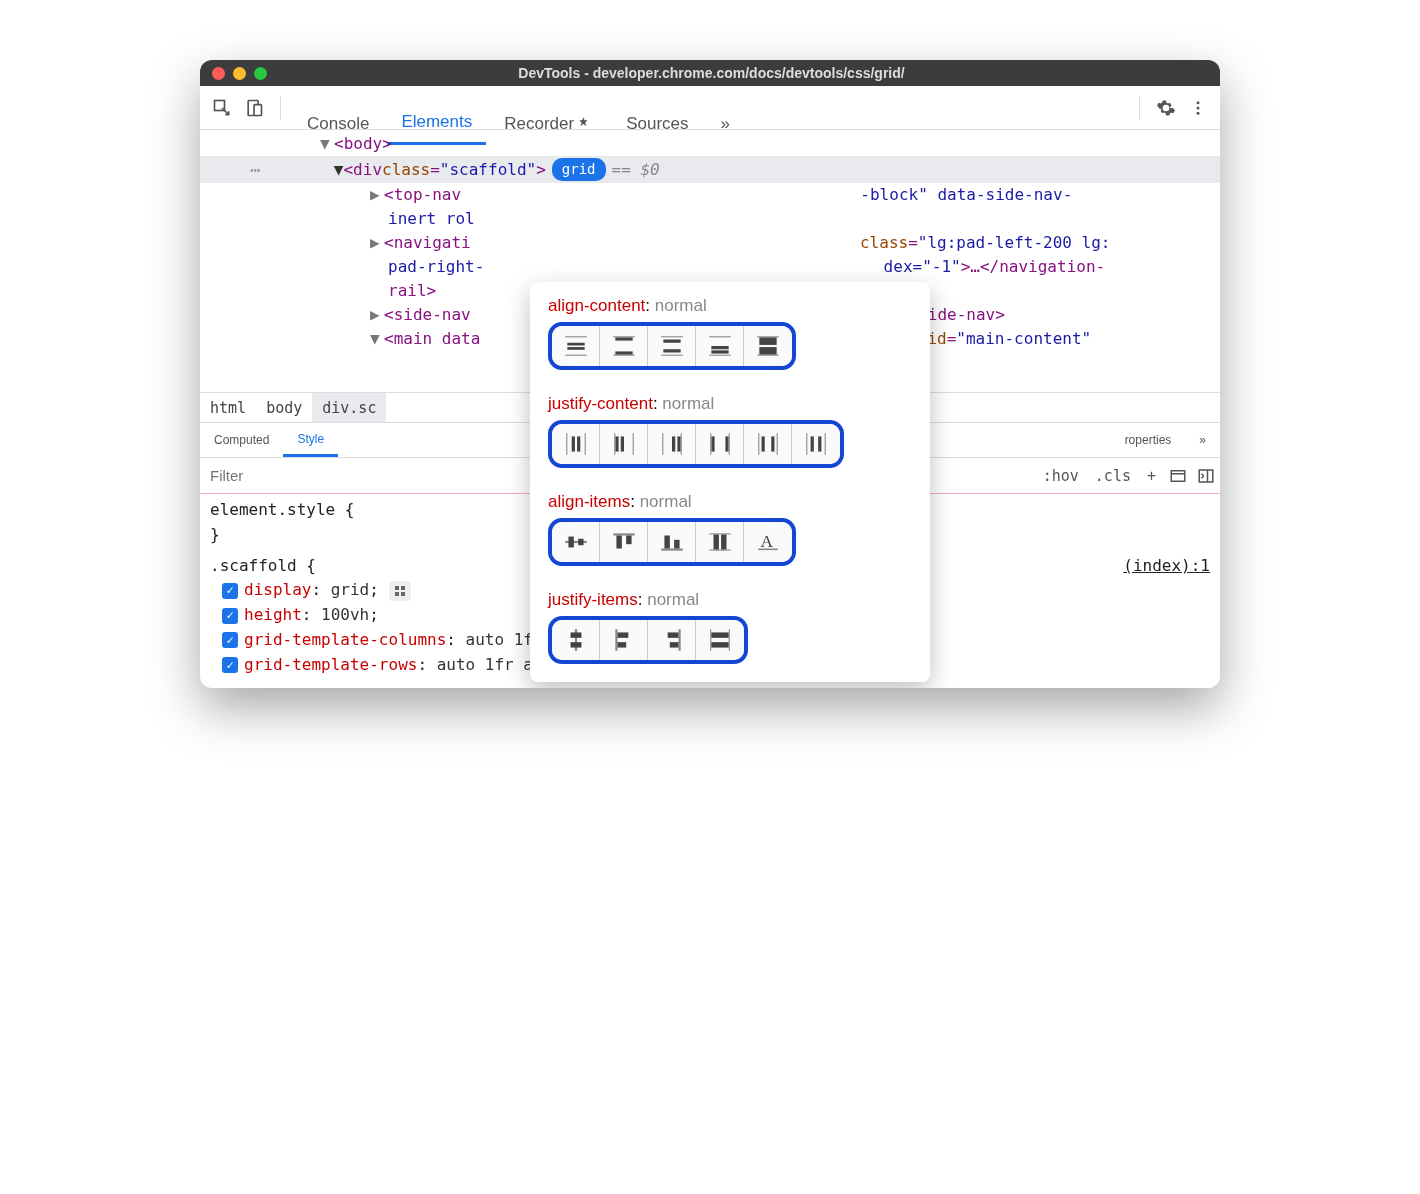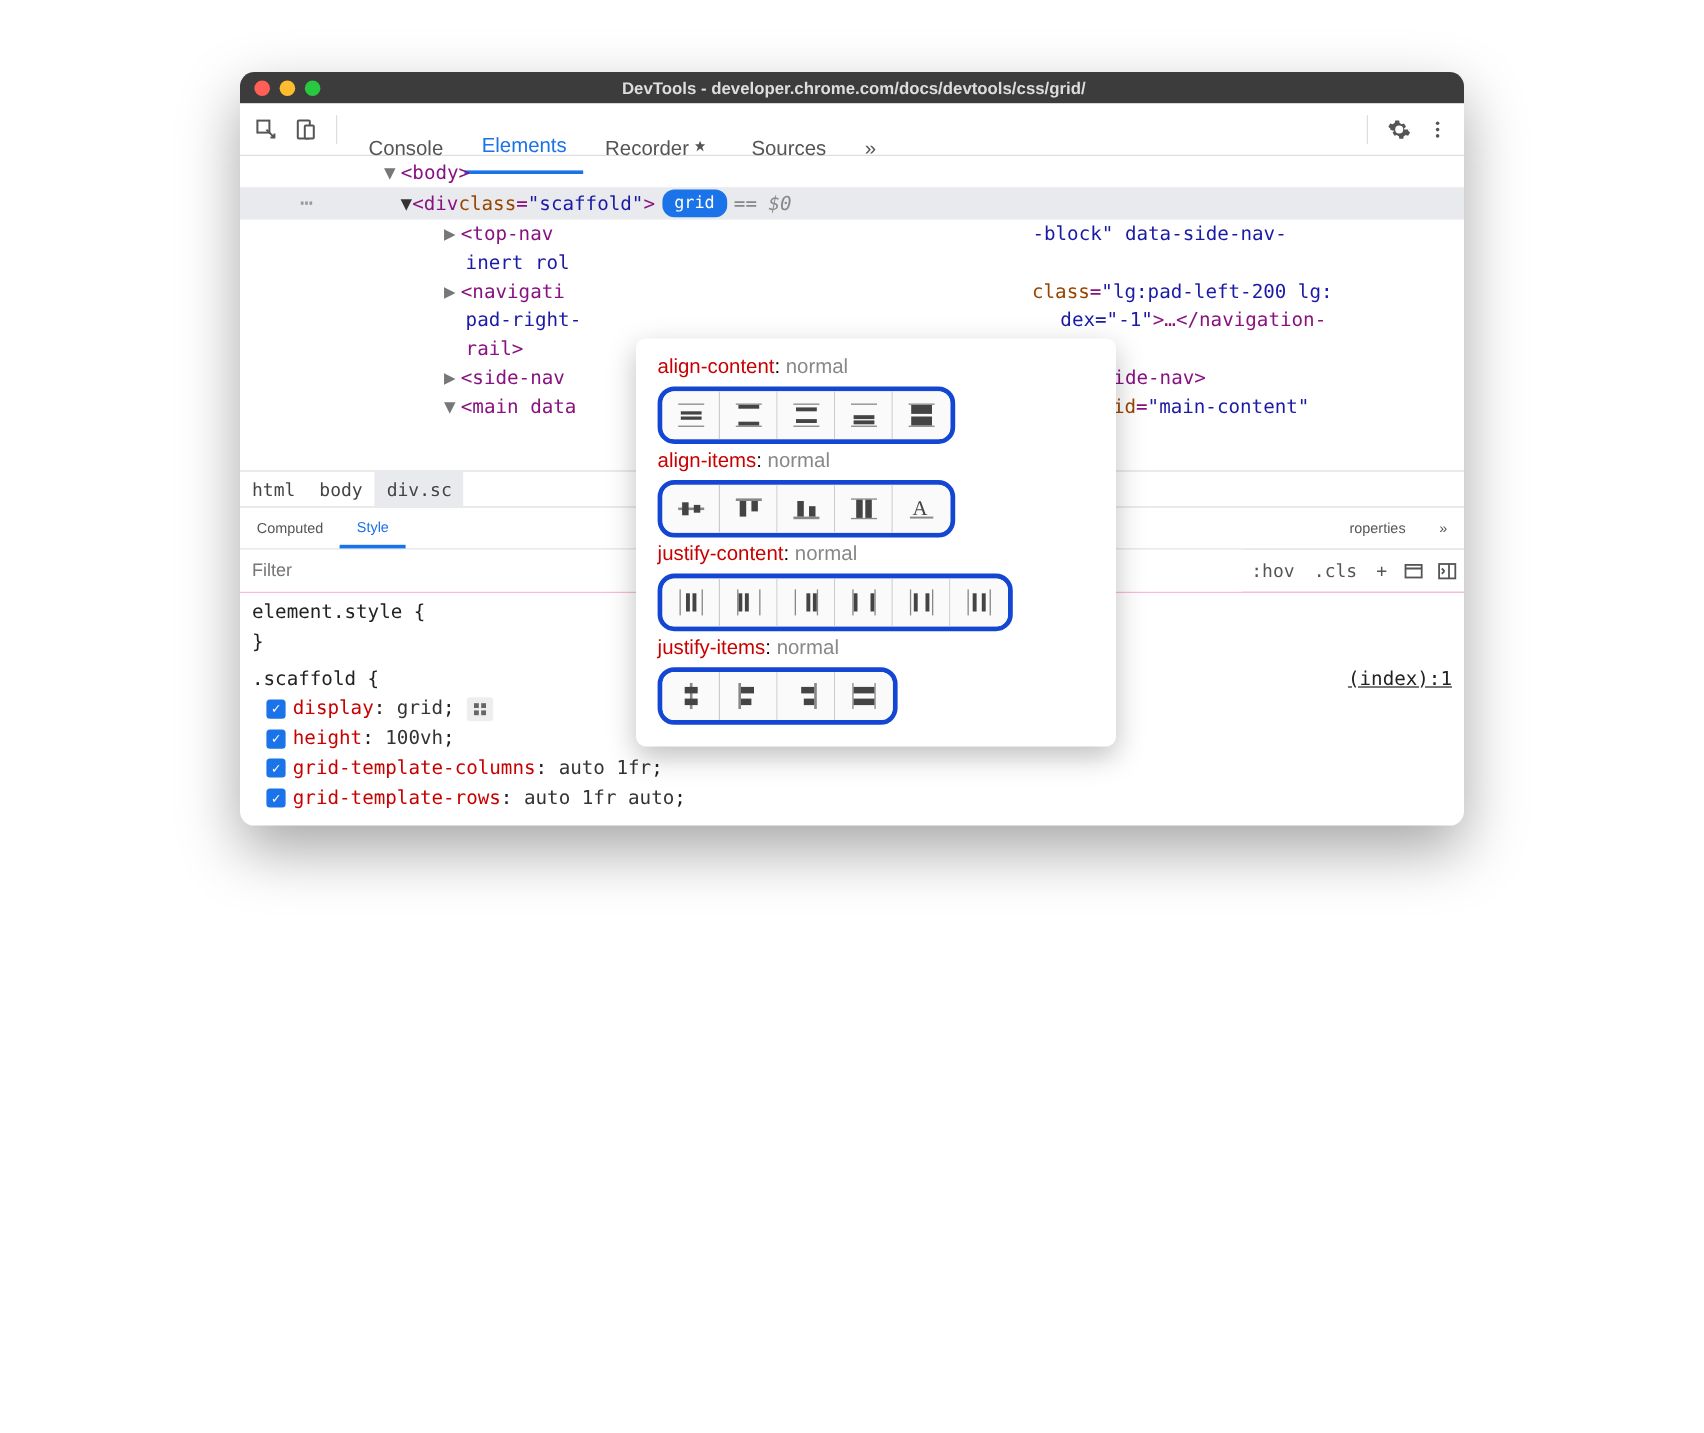--- a/index.html
+++ b/index.html
@@ -156,21 +156,21 @@
     z-index: 50;
   }
   .popover::after {
     content: "";
     position: absolute;
     bottom: -10px;
     left: 30px;
     border: 10px solid transparent;
     border-top-color: #fff;
   }
-  .pop-row { margin-bottom: 4px; }
+  .pop-row { margin-bottom: 24px; }
   .pop-label { font-size: 17px; margin-bottom: 6px; }
   .pop-label .pname { color: #c80000; }
   .pop-label .pval { color: #888; }
   .icon-strip {
     display: inline-flex;
     border: 4px solid #1346d3;
     border-radius: 14px;
     background: #fff;
     overflow: hidden;
   }
@@ -403,20 +403,74 @@
               <rect x="4" y="4" width="16" height="7" fill="#444"></rect>
               <rect x="4" y="13" width="16" height="7" fill="#444"></rect>
               <rect x="2" y="3" width="20" height="1" fill="#888"></rect>
               <rect x="2" y="20" width="20" height="1" fill="#888"></rect>
             </svg>
           </div>
       </div>
     </div>
 
     <div class="pop-row">
+      <div class="pop-label"><span class="pname">justify-content</span>: <span class="pval">normal</span></div>
+      <div class="icon-strip">
+        <div class="icon-cell">
+            <svg viewBox="0 0 24 24">
+              <rect x="8" y="5" width="3" height="14" fill="#444"></rect>
+              <rect x="13" y="5" width="3" height="14" fill="#444"></rect>
+              <rect x="3" y="2" width="1" height="20" fill="#888"></rect>
+              <rect x="20" y="2" width="1" height="20" fill="#888"></rect>
+            </svg>
+          </div>
+        <div class="icon-cell">
+            <svg viewBox="0 0 24 24">
+              <rect x="4" y="5" width="3" height="14" fill="#444"></rect>
+              <rect x="9" y="5" width="3" height="14" fill="#444"></rect>
+              <rect x="3" y="2" width="1" height="20" fill="#888"></rect>
+              <rect x="20" y="2" width="1" height="20" fill="#888"></rect>
+            </svg>
+          </div>
+        <div class="icon-cell">
+            <svg viewBox="0 0 24 24">
+              <rect x="12" y="5" width="3" height="14" fill="#444"></rect>
+              <rect x="17" y="5" width="3" height="14" fill="#444"></rect>
+              <rect x="3" y="2" width="1" height="20" fill="#888"></rect>
+              <rect x="20" y="2" width="1" height="20" fill="#888"></rect>
+            </svg>
+          </div>
+        <div class="icon-cell">
+            <svg viewBox="0 0 24 24">
+              <rect x="4" y="5" width="3" height="14" fill="#444"></rect>
+              <rect x="17" y="5" width="3" height="14" fill="#444"></rect>
+              <rect x="3" y="2" width="1" height="20" fill="#888"></rect>
+              <rect x="20" y="2" width="1" height="20" fill="#888"></rect>
+            </svg>
+          </div>
+        <div class="icon-cell">
+            <svg viewBox="0 0 24 24">
+              <rect x="6" y="5" width="3" height="14" fill="#444"></rect>
+              <rect x="15" y="5" width="3" height="14" fill="#444"></rect>
+              <rect x="3" y="2" width="1" height="20" fill="#888"></rect>
+              <rect x="20" y="2" width="1" height="20" fill="#888"></rect>
+            </svg>
+          </div>
+        <div class="icon-cell">
+            <svg viewBox="0 0 24 24">
+              <rect x="7" y="5" width="3" height="14" fill="#444"></rect>
+              <rect x="14" y="5" width="3" height="14" fill="#444"></rect>
+              <rect x="3" y="2" width="1" height="20" fill="#888"></rect>
+              <rect x="20" y="2" width="1" height="20" fill="#888"></rect>
+            </svg>
+          </div>
+      </div>
+    </div>
+
+    <div class="pop-row">
       <div class="pop-label"><span class="pname">align-items</span>: <span class="pval">normal</span></div>
       <div class="icon-strip">
         <div class="icon-cell">
             <svg viewBox="0 0 24 24">
               <rect x="2" y="11" width="20" height="2" fill="#888"></rect>
               <rect x="5" y="7" width="5" height="10" fill="#444"></rect>
               <rect x="14" y="9" width="5" height="6" fill="#444"></rect>
             </svg>
           </div>
         <div class="icon-cell">
@@ -443,74 +497,20 @@
           </div>
         <div class="icon-cell">
             <svg viewBox="0 0 24 24">
               <text x="5" y="17" font-size="16" fill="#444" font-family="serif">A</text>
               <rect x="3" y="18" width="18" height="1.5" fill="#888"></rect>
             </svg>
           </div>
       </div>
     </div>
 
-    <div class="pop-row">
-      <div class="pop-label"><span class="pname">justify-content</span>: <span class="pval">normal</span></div>
-      <div class="icon-strip">
-        <div class="icon-cell">
-            <svg viewBox="0 0 24 24">
-              <rect x="8" y="5" width="3" height="14" fill="#444"></rect>
-              <rect x="13" y="5" width="3" height="14" fill="#444"></rect>
-              <rect x="3" y="2" width="1" height="20" fill="#888"></rect>
-              <rect x="20" y="2" width="1" height="20" fill="#888"></rect>
-            </svg>
-          </div>
-        <div class="icon-cell">
-            <svg viewBox="0 0 24 24">
-              <rect x="4" y="5" width="3" height="14" fill="#444"></rect>
-              <rect x="9" y="5" width="3" height="14" fill="#444"></rect>
-              <rect x="3" y="2" width="1" height="20" fill="#888"></rect>
-              <rect x="20" y="2" width="1" height="20" fill="#888"></rect>
-            </svg>
-          </div>
-        <div class="icon-cell">
-            <svg viewBox="0 0 24 24">
-              <rect x="12" y="5" width="3" height="14" fill="#444"></rect>
-              <rect x="17" y="5" width="3" height="14" fill="#444"></rect>
-              <rect x="3" y="2" width="1" height="20" fill="#888"></rect>
-              <rect x="20" y="2" width="1" height="20" fill="#888"></rect>
-            </svg>
-          </div>
-        <div class="icon-cell">
-            <svg viewBox="0 0 24 24">
-              <rect x="4" y="5" width="3" height="14" fill="#444"></rect>
-              <rect x="17" y="5" width="3" height="14" fill="#444"></rect>
-              <rect x="3" y="2" width="1" height="20" fill="#888"></rect>
-              <rect x="20" y="2" width="1" height="20" fill="#888"></rect>
-            </svg>
-          </div>
-        <div class="icon-cell">
-            <svg viewBox="0 0 24 24">
-              <rect x="6" y="5" width="3" height="14" fill="#444"></rect>
-              <rect x="15" y="5" width="3" height="14" fill="#444"></rect>
-              <rect x="3" y="2" width="1" height="20" fill="#888"></rect>
-              <rect x="20" y="2" width="1" height="20" fill="#888"></rect>
-            </svg>
-          </div>
-        <div class="icon-cell">
-            <svg viewBox="0 0 24 24">
-              <rect x="7" y="5" width="3" height="14" fill="#444"></rect>
-              <rect x="14" y="5" width="3" height="14" fill="#444"></rect>
-              <rect x="3" y="2" width="1" height="20" fill="#888"></rect>
-              <rect x="20" y="2" width="1" height="20" fill="#888"></rect>
-            </svg>
-          </div>
-      </div>
-    </div>
-
     <div class="pop-row" style="margin-bottom:0">
       <div class="pop-label"><span class="pname">justify-items</span>: <span class="pval">normal</span></div>
       <div class="icon-strip">
         <div class="icon-cell">
             <svg viewBox="0 0 24 24">
               <rect x="11" y="2" width="2" height="20" fill="#888"></rect>
               <rect x="7" y="5" width="10" height="5" fill="#444"></rect>
               <rect x="7" y="14" width="10" height="5" fill="#444"></rect>
             </svg>
           </div>

